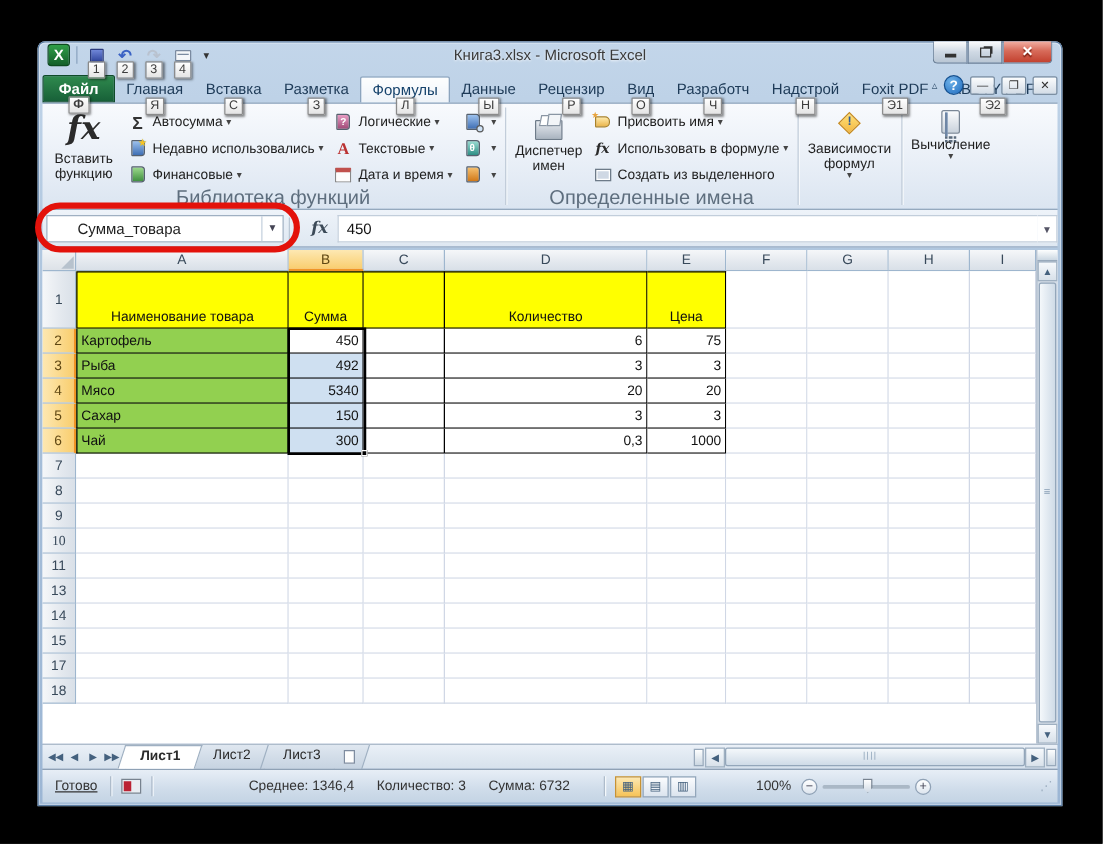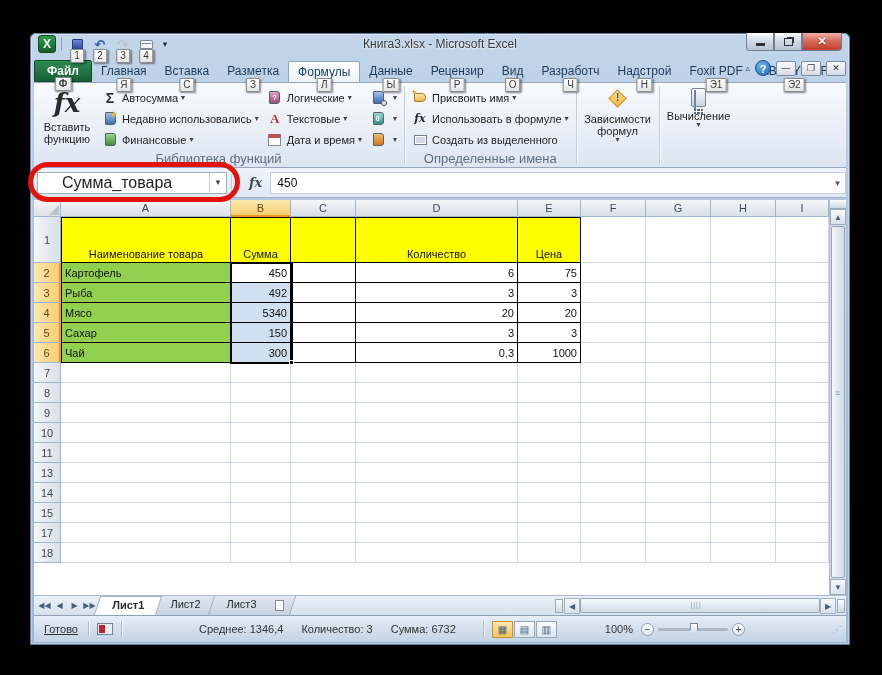--- a/index.html
+++ b/index.html
@@ -48,21 +48,21 @@
     color:#fff; font-size:11px; font-weight:bold; text-align:center; line-height:16px; border:1px solid #15508f; }
   .mini-wbtn { width:20px; height:15px; border:1px solid #7c8fa2; background:linear-gradient(#fbfcfd,#d3dce6);
     display:flex; align-items:center; justify-content:center; font-size:9px; color:#333; border-radius:2px; }
 
   
   .ribbon { position:absolute; left:4px; top:49px; width:812px; height:86px;
     background:linear-gradient(#f8fafd,#e9eff7 55%,#dbe5f1); border:1px solid #95a9be; border-left:none; border-right:none;
     display:flex; }
   .group { display:flex; flex-direction:column; padding:2px 2px 0; }
   .gbody { display:flex; flex:1; align-items:flex-start; }
-  .glabel { height:15px; text-align:center; font-size:13px; color:#5e6e7e; line-height:14px; }
+  .glabel { height:15px; text-align:center; font-size:16px; color:#5e6e7e; line-height:14px; }
   .gsep { width:1px; background:#c2cdda; box-shadow:1px 0 0 #f6f9fc; margin:3px 1px; }
   .bigbtn { width:62px; display:flex; flex-direction:column; align-items:center; padding-top:3px; height:66px; }
   .biglabel { font-size:11px; color:#1e1e1e; text-align:center; line-height:12px; margin-top:3px; }
   .caret { font-size:8px; color:#444; line-height:6px; }
   .fx-big { font-family:"DejaVu Serif",serif; font-style:italic; font-weight:bold; font-size:26px; color:#2b2b2b; line-height:30px; }
   .gcol { display:flex; flex-direction:column; justify-content:flex-start; padding-top:2px; }
   .sbtn { display:flex; align-items:center; height:21px; padding:0 4px; font-size:11px; color:#1e1e1e; white-space:nowrap; }
   .sbtn .caret { margin-left:3px; }
   .icon16 { width:16px; height:16px; margin-right:4px; display:flex; align-items:center; justify-content:center; flex:none; }
   .sigma { font-size:14px; font-weight:bold; color:#333; }
@@ -88,21 +88,21 @@
   .diamond span { position:absolute; left:3px; top:-1px; transform:rotate(-45deg); color:#2b5a9a; font-weight:bold; font-size:10px; }
   .calcicon { width:15px; height:19px; background:linear-gradient(#fbfcfd,#c9d2dc); border:1px solid #7a8796; border-radius:2px; padding:2px 2px 0; }
   .calcicon .scr { height:4px; background:#9db8d8; border:1px solid #6e86a5; margin-bottom:2px; }
   .calcicon .keys { display:grid; grid-template-columns:repeat(3,1fr); gap:1px; }
   .calcicon .keys i { height:2px; background:#5b6b7c; }
 
   
   .fbar { position:absolute; left:4px; top:135px; width:812px; height:30px; background:linear-gradient(#eef3f9,#dfe8f2);
     border-bottom:1px solid #a3b4c7; display:flex; align-items:center; }
   .namebox { width:190px; height:22px; margin-left:3px; background:#fff; border:1px solid #9fb0c2; display:flex; align-items:center; }
-  .namebox .nbtext { flex:1; font-size:16px; color:#1e1e1e; padding-left:24px; }
+  .namebox .nbtext { flex:1; font-size:12px; color:#1e1e1e; padding-left:24px; }
   .nbdrop { width:17px; height:100%; border-left:1px solid #c5d1de; display:flex; align-items:center; justify-content:center; font-size:8px; color:#445; }
   .fbar-sep { width:6px; height:18px; margin:0 4px; border-left:1px solid #b9c6d4; border-right:1px solid #f7fafc; }
   .fx-label { font-family:"DejaVu Serif",serif; font-style:italic; font-weight:bold; font-size:13px; color:#3c4a58; padding:0 8px; }
   .fvalue { flex:1; height:22px; background:#fff; border:1px solid #c2cedb; border-right:none; font-size:12px; color:#111; padding:3px 0 0 6px; }
   .fdrop { width:16px; height:22px; background:#fff; border:1px solid #c2cedb; border-left:none; font-size:8px; color:#556; text-align:center; line-height:22px; }
   .red-oval { position:absolute; left:-2px; top:129px; width:212px; height:40px; border:5px solid #e3120b; border-radius:22px; z-index:50; pointer-events:none; }
 
   
   .gridwrap { position:absolute; left:4px; top:167px; width:812px; height:395px; background:#fff; overflow:hidden; }
   table.sheet { border-collapse:separate; border-spacing:0; table-layout:fixed; }
@@ -313,20 +313,24 @@
               </span>
               <span class="caret">▾</span>
             </div>
         </div>
       </div>
       <div class="glabel">Библиотека функций</div>
     </div>
     <div class="gsep"></div>
     <div class="group">
       <div class="gbody">
+        <div class="bigbtn">
+          <span class="namemgr" style="margin-top:8px"></span>
+          <div class="biglabel">Диспетчер имен</div>
+        </div>
         <div class="gcol">
           <div class="sbtn">
             <span class="icon16">
                 <span class="tagicon"></span>
               </span>
             <span>Присвоить имя</span>
               <span class="caret">▾</span>
             </div>
           <div class="sbtn">
             <span class="icon16">
@@ -507,21 +511,21 @@
             <td class="c"></td>
             <td class="c"></td>
             <td class="c"></td>
             <td class="c"></td>
             <td class="c"></td>
             <td class="c"></td>
             <td class="c"></td>
             <td class="c"></td>
           </tr>
           <tr>
-            <th class="rh" style="height: 20px;">10</th>
+            <th class="rh" style="height: 20px; font-family: Liberation Serif, serif;">10</th>
             <td class="c"></td>
             <td class="c"></td>
             <td class="c"></td>
             <td class="c"></td>
             <td class="c"></td>
             <td class="c"></td>
             <td class="c"></td>
             <td class="c"></td>
             <td class="c"></td>
           </tr>

